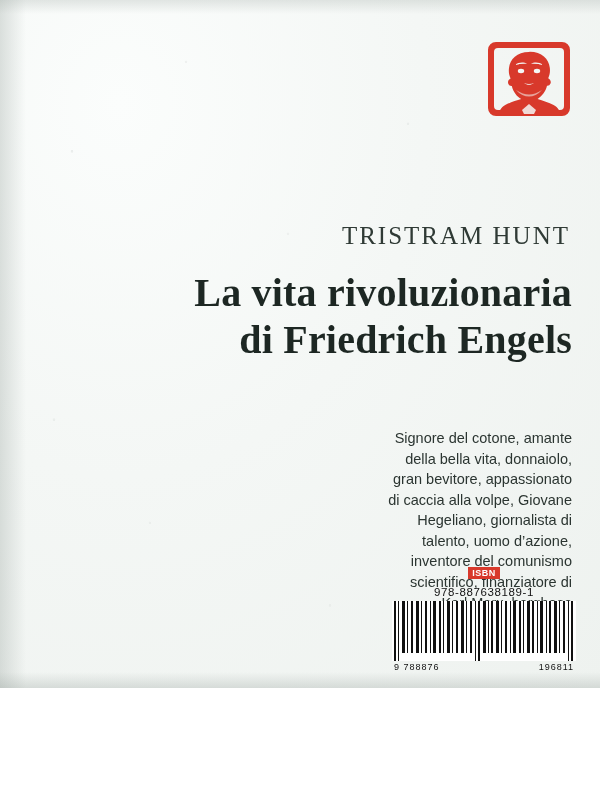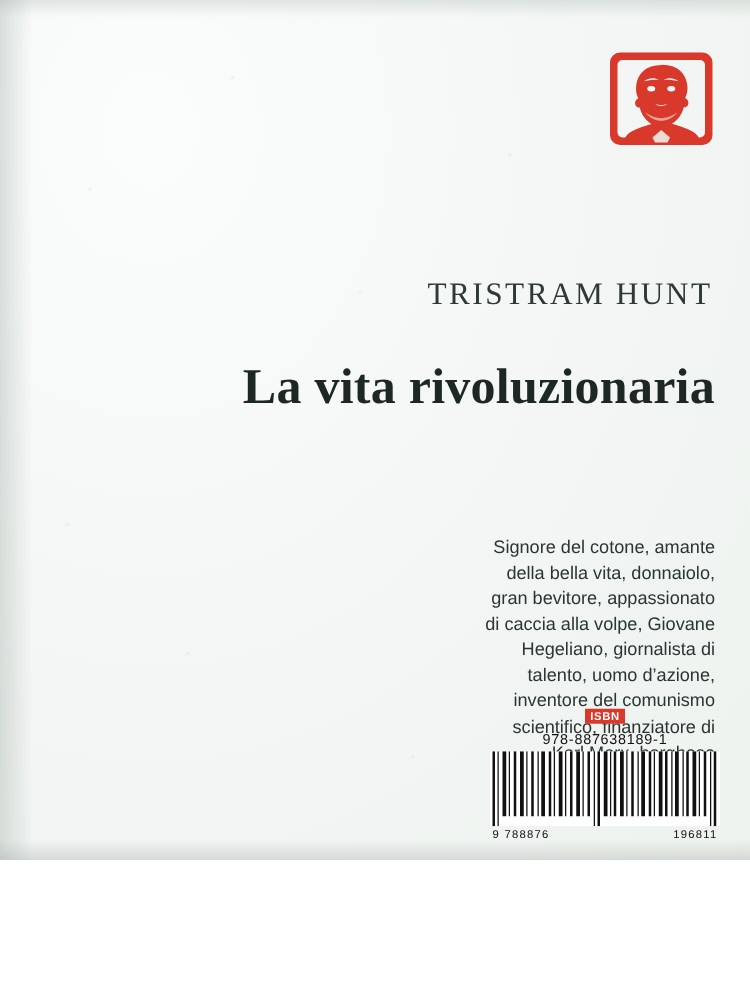--- a/index.html
+++ b/index.html
@@ -86,21 +86,21 @@
     font-size: 25px;
     letter-spacing: 2.0px;
     color: #2f3a35;
     text-align: right;
     font-weight: 400;
   }
 
   
   .title {
     position: absolute;
-    top: 286px;
+    top: 270px;
     right: 28px;
     width: 450px;
     text-align: right;
     font-family: "Liberation Serif", serif;
     font-weight: bold;
     font-size: 40px;
     line-height: 1.17;
     color: #1d2723;
     letter-spacing: 0.2px;
   }
@@ -200,20 +200,21 @@
 
         <path d="M43 66 l-7 6 l2 4 h10 l2 -4 z" opacity=".85"></path>
       </g>
     </svg>
   </div>
 
   <div class="author">TRISTRAM HUNT</div>
 
   <div class="title">
     <div>La vita rivoluzionaria</div>
+    <div>di Friedrich Engels</div>
   </div>
 
   <div class="blurb">Signore del cotone, amante della bella vita, donnaiolo, gran bevitore, appassionato di caccia alla volpe, Giovane Hegeliano, giornalista di talento, uomo d’azione, inventore del comunismo scientifico, finanziatore di Karl Marx, borghese rivoluzionario.</div>
 
   <div class="barcode-block">
     <div class="isbn-row">
       <span class="isbn-tag">ISBN</span>
       <span class="isbn-num">978-887638189-1</span>
     </div>
     <svg class="barcode" viewBox="0 0 184 60" preserveAspectRatio="none" xmlns="http://www.w3.org/2000/svg">

